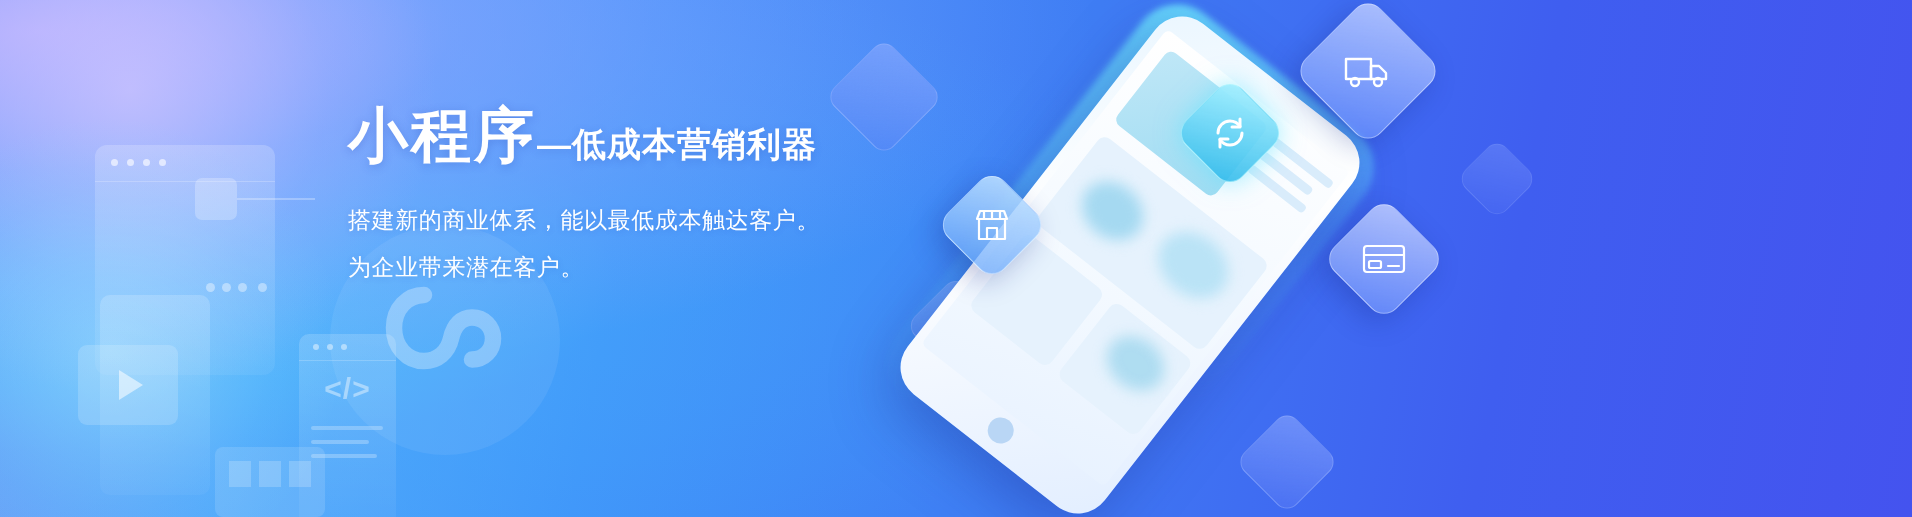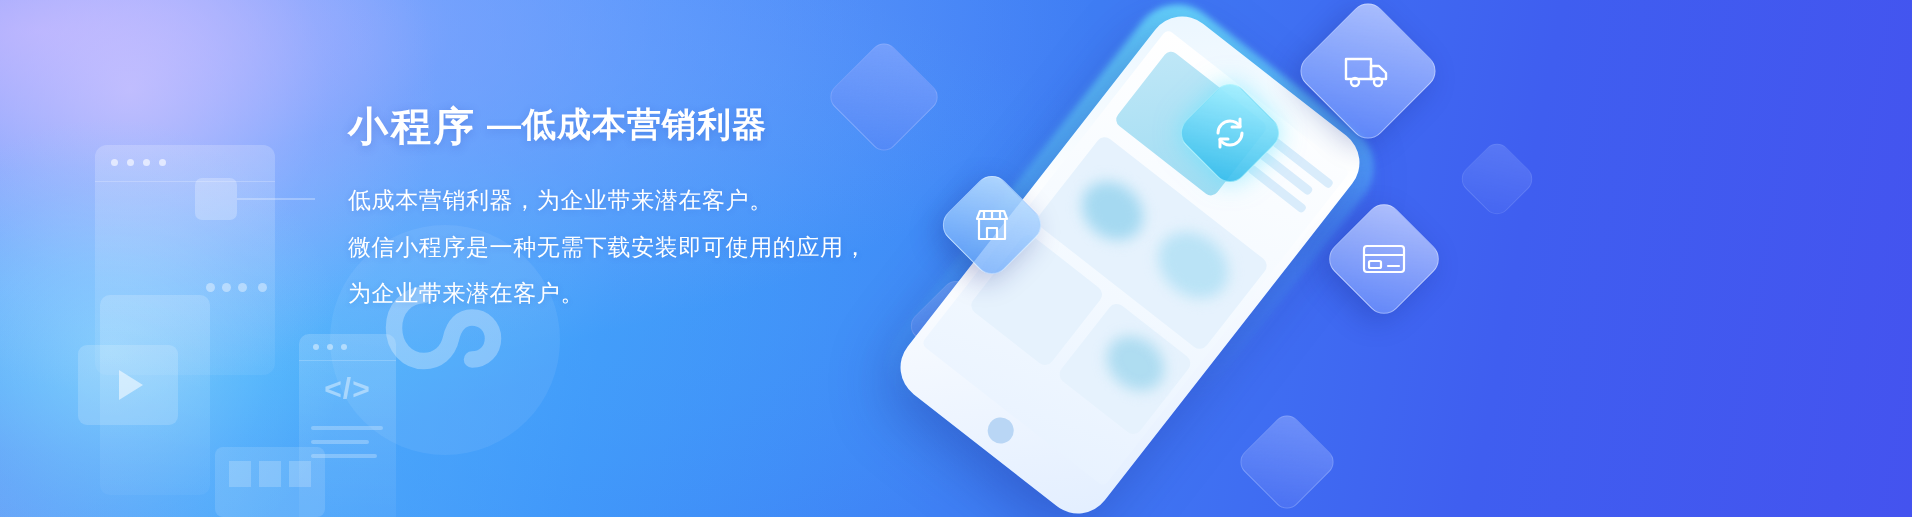--- a/index.html
+++ b/index.html
@@ -88,26 +88,26 @@
   .wm-dots{left:206px;top:280px;width:80px;height:14px;}
   .wm-dots i{
     position:absolute;top:3px;width:9px;height:9px;border-radius:50%;
     background:rgba(255,255,255,0.40);display:block;
   }
 
   
   .copy{position:absolute;left:348px;top:106px;width:620px;}
   .headline{display:flex;align-items:flex-end;white-space:nowrap;}
   .headline .main{
-    color:#ffffff;font-size:40px;font-weight:700;line-height:1;
+    color:#ffffff;font-size:60px;font-weight:700;line-height:1;
     letter-spacing:3px;text-shadow:0 2px 10px rgba(30,60,170,0.25);
   }
   .headline .sub{
     color:#ffffff;font-size:34px;font-weight:700;line-height:1;
-    margin-left:10px;margin-bottom:5px;letter-spacing:1px;
+    margin-bottom:5px;letter-spacing:1px;
     text-shadow:0 2px 8px rgba(30,60,170,0.22);
   }
   .desc{margin-top:38px;}
   .desc p{
     margin:0 0 14px 0;color:#ffffff;font-size:23px;line-height:1.42;
     letter-spacing:0.6px;text-shadow:0 1px 6px rgba(30,60,170,0.18);
   }
 
   
   .art{position:absolute;left:880px;top:0;width:1032px;height:517px;}
@@ -236,22 +236,21 @@
     <div class="cell" style="left:44px"></div>
     <div class="cell" style="left:74px"></div>
   </div>
 
   <div class="copy">
     <div class="headline">
       <span class="main">小程序</span>
       <span class="sub">—低成本营销利器</span>
     </div>
     <div class="desc">
-      <p>低成本营销利器，为企业带来潜在客户。</p>
-      <p>微信小程序是一种无需下载安装即可使用的应用，</p>
+      <p>搭建新的商业体系，能以最低成本触达客户。</p>
       <p>为企业带来潜在客户。</p>
     </div>
   </div>
 
   <div class="art">
 
     <div class="cube c1"></div>
     <div class="cube c2"></div>
     <div class="cube c3"></div>
     <div class="cube c4"></div>

